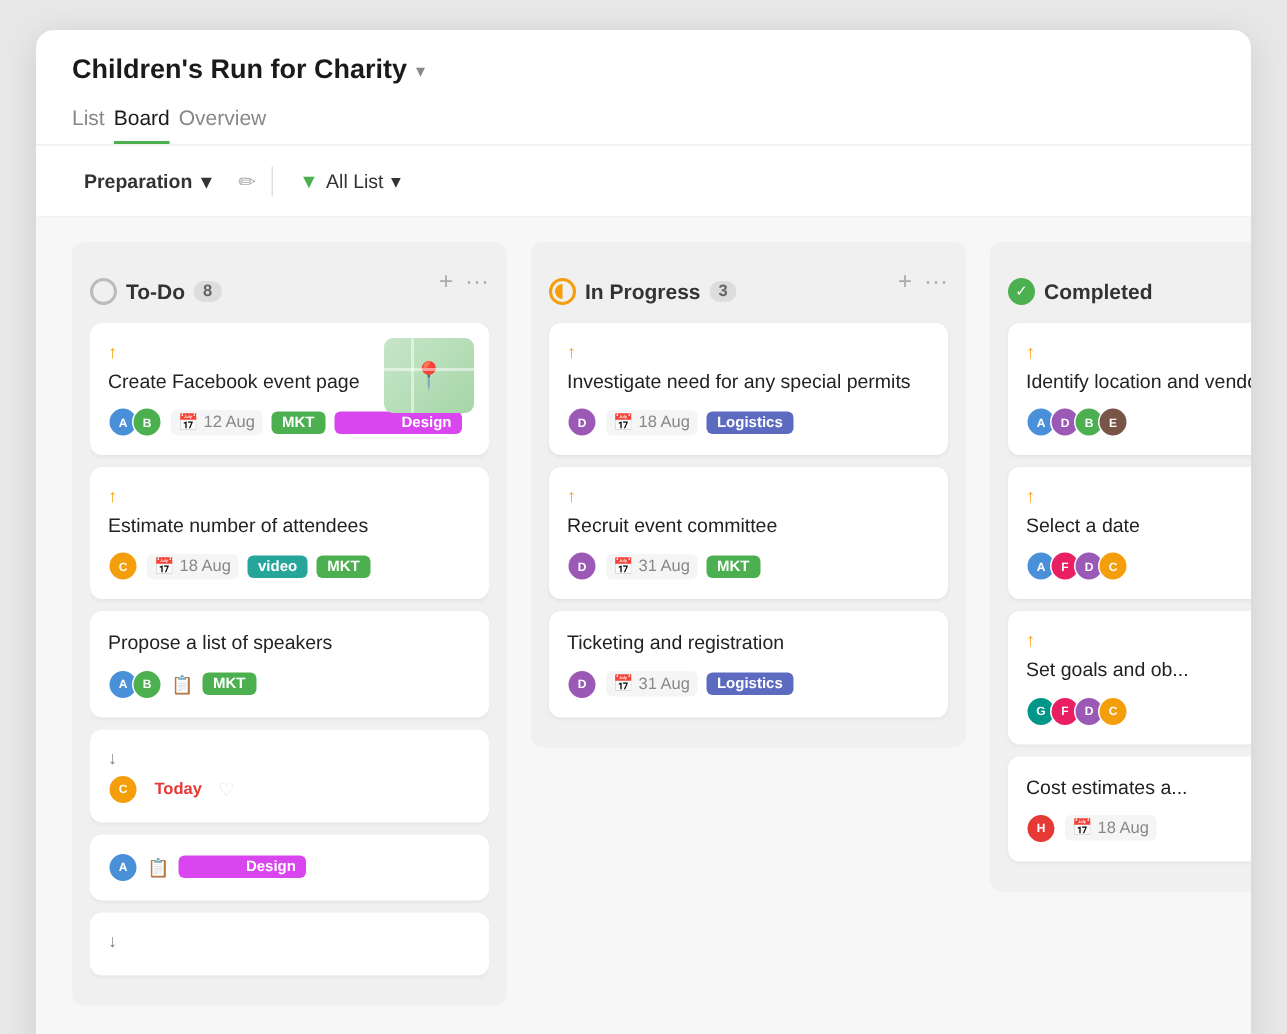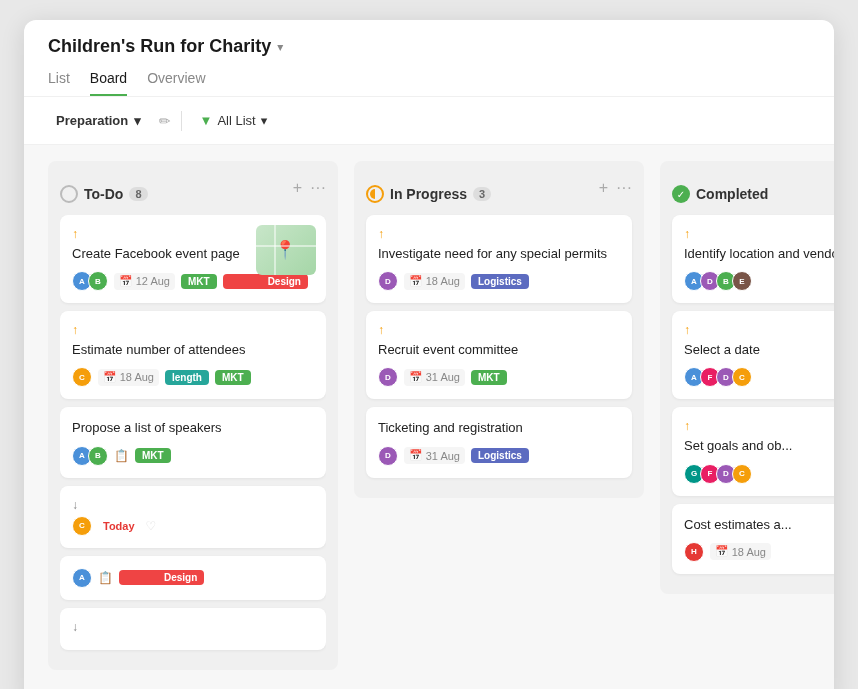--- a/index.html
+++ b/index.html
@@ -34,21 +34,21 @@
       font-size: 18px;
       font-weight: 600;
       color: #1a1a1a;
     }
     .header-dropdown-icon {
       color: #888;
       font-size: 12px;
     }
     .nav-tabs {
       display: flex;
-      gap: 20px;
+      gap: 6px;
       margin-top: 13px;
     }
     .nav-tab {
       font-size: 14px;
       color: #888;
       padding-bottom: 8px;
       cursor: pointer;
       border-bottom: 2px solid transparent;
     }
     .nav-tab.active {
@@ -249,21 +249,21 @@
       background: none;
     }
     .tag {
       font-size: 10px;
       font-weight: 600;
       border-radius: 4px;
       padding: 2px 7px;
       color: #fff;
     }
     .tag-mkt { background: #4caf50; }
-    .tag-design { background: #ef4444; padding-left: 45px; }
+    .tag-design { background: #d946ef; padding-left: 45px; }
     .tag-check { background: #26a69a; }
     .tag-logistics { background: #5c6bc0; }
     .map-thumb {
       position: absolute;
       right: 10px;
       top: 10px;
       width: 60px;
       height: 50px;
       border-radius: 6px;
       background: linear-gradient(135deg, #c8e6c9 0%, #a5d6a7 100%);
@@ -387,21 +387,21 @@
           </div>
           <div class="card-title">Estimate number of attendees</div>
           <div class="card-meta">
             <div class="avatar-group">
               <div class="avatar avatar-orange">C</div>
             </div>
             <div class="date-badge">
               <span>📅</span>
               <span>18 Aug</span>
             </div>
-            <span class="tag tag-check">length</span>
+            <span class="tag tag-check">video</span>
             <span class="tag tag-mkt">MKT</span>
           </div>
         </div>
 
         <div class="card">
           <div class="card-title">Propose a list of speakers</div>
           <div class="card-meta">
             <div class="avatar-group">
               <div class="avatar avatar-blue">A</div>
               <div class="avatar avatar-green">B</div>

